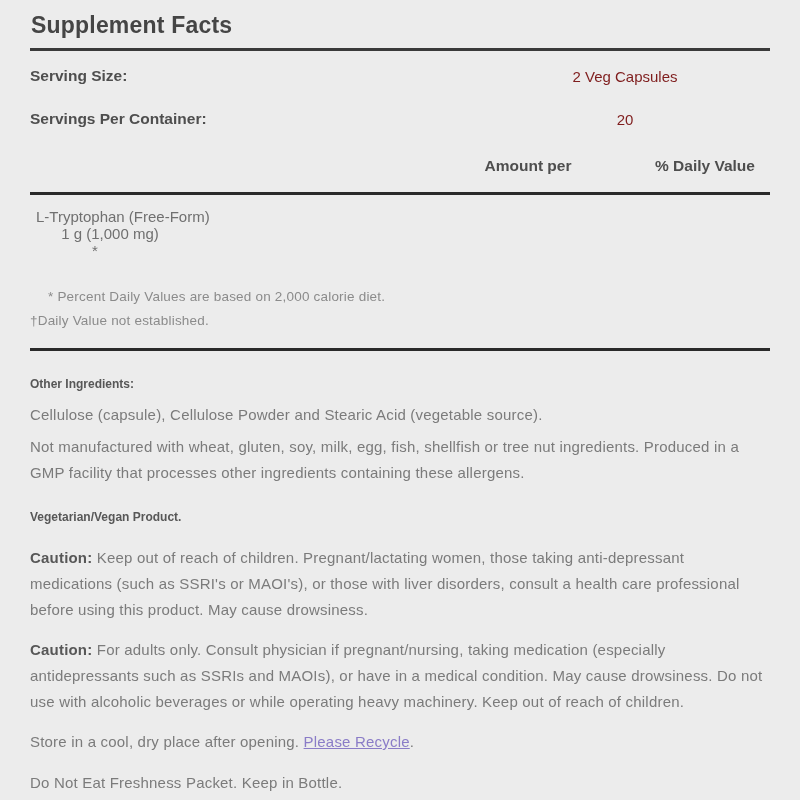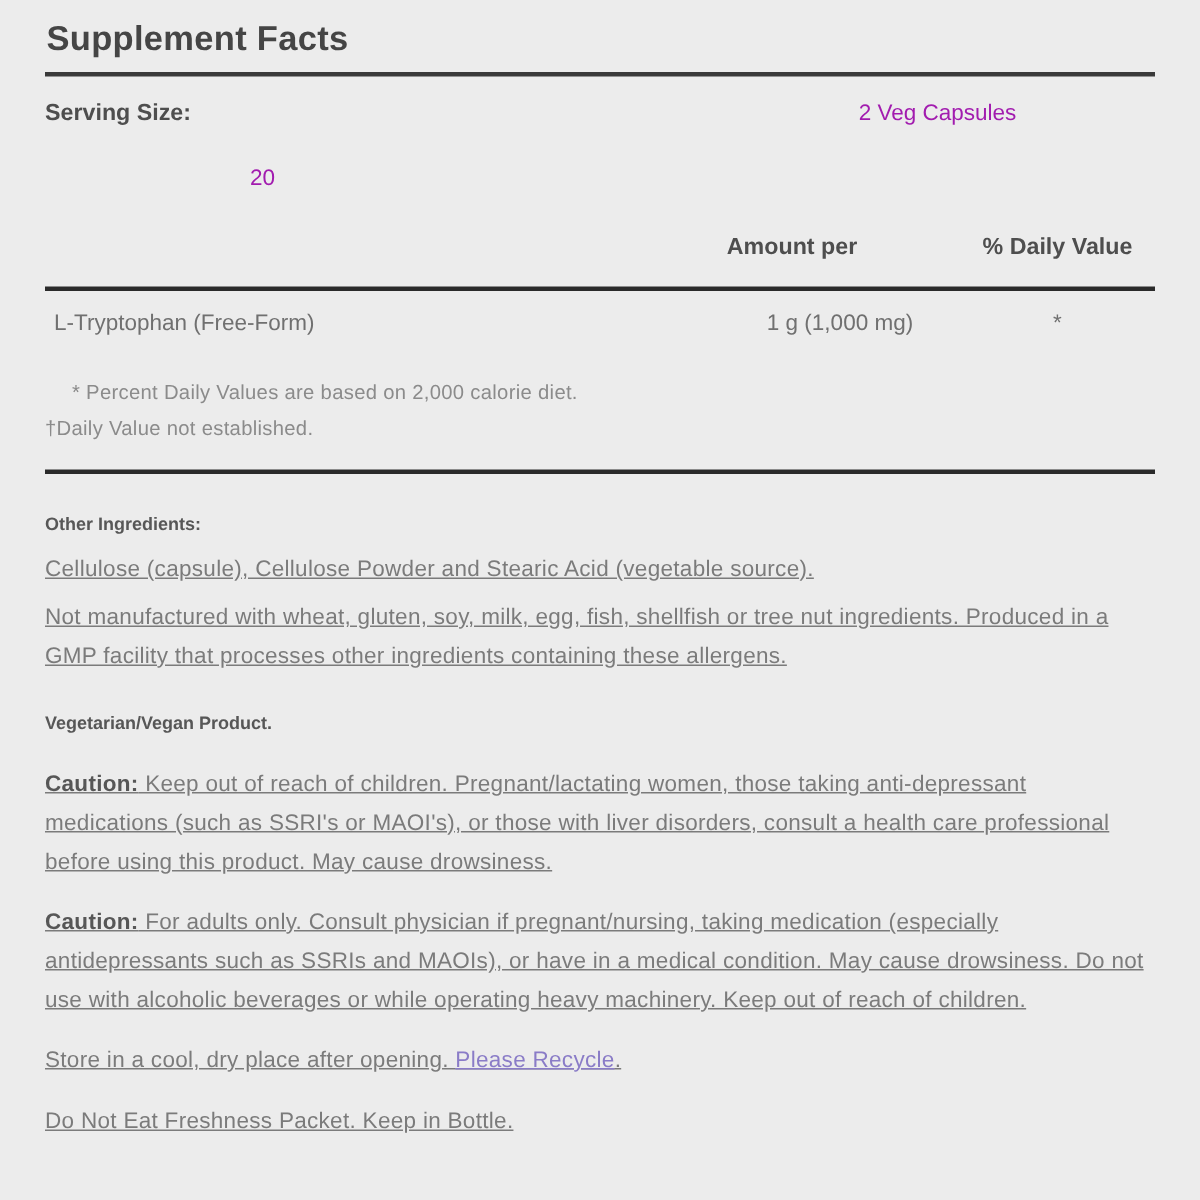--- a/index.html
+++ b/index.html
@@ -26,75 +26,74 @@
     margin: 4px 0 9px 1px;
   }
   .rule {
     border: 0;
     border-top: 3px solid #3a3a3a;
     margin: 0;
   }
   .rule.dark { border-top-color: #2a2a2a; }
   .kv-row {
     display: flex;
-    align-items: flex-start;
+    align-items: flex-end;
   }
   .kv-row.serving { margin-top: 16px; }
   .kv-row.container { margin-top: 25px; }
   .kv-label {
     flex: 1;
     font-size: 15.5px;
     font-weight: bold;
     color: #4e4e4e;
   }
   .kv-value {
     width: 290px;
     text-align: center;
     font-size: 15px;
-    color: #a21caf;
+    color: #7f1d1d;
   }
   .cols { display: flex; }
   .col-main { flex: 1; }
   .col-amount { width: 160px; text-align: center; }
   .col-dv { width: 130px; text-align: center; }
   .thead { margin-top: 24px; align-items: center; gap: 32px; }
   .thead .col-amount {
     font-size: 15.5px;
     font-weight: bold;
     color: #4e4e4e;
     line-height: 27px;
   }
   .thead .col-dv {
     font-size: 15.5px;
     font-weight: bold;
     color: #4e4e4e;
   }
   .rule-head { margin-top: 13px; }
-  .trow { margin-top: 13px; }
+  .trow { margin-top: 13px; flex-direction: column; }
   .trow .col-main {
     font-size: 15px;
     color: #707070;
     padding-left: 6px;
   }
   .trow .col-amount { font-size: 15px; color: #707070; }
   .trow .col-dv { font-size: 15px; color: #707070; }
   .footnote {
     font-size: 13.5px;
     color: #8b8b8b;
     letter-spacing: 0.2px;
   }
   .footnote.first { margin-top: 30px; margin-left: 18px; }
   .footnote.second { margin-top: 9px; }
   .rule-foot { margin-top: 20px; border-top-width: 3px; }
   .para {
     font-size: 15px;
     line-height: 26px;
     color: #7b7b7b;
     letter-spacing: 0.2px;
-    text-decoration: underline;
   }
   .bold-head {
     font-size: 12px;
     font-weight: bold;
     color: #575757;
   }
   .inline-bold {
     font-weight: bold;
     color: #575757;
   }
@@ -119,20 +118,21 @@
 
   <div class="title">Supplement Facts</div>
   <hr class="rule">
 
   <div class="kv-row serving">
     <div class="kv-label">Serving Size:</div>
     <div class="kv-value">2 Veg Capsules</div>
   </div>
 
   <div class="kv-row container">
+    <div class="kv-label">Servings Per Container:</div>
     <div class="kv-value">20</div>
   </div>
 
   <div class="cols thead">
     <div class="col-main"></div>
     <div class="col-amount">
       <div>Amount per</div>
     </div>
     <div class="col-dv">% Daily Value</div>
   </div>

